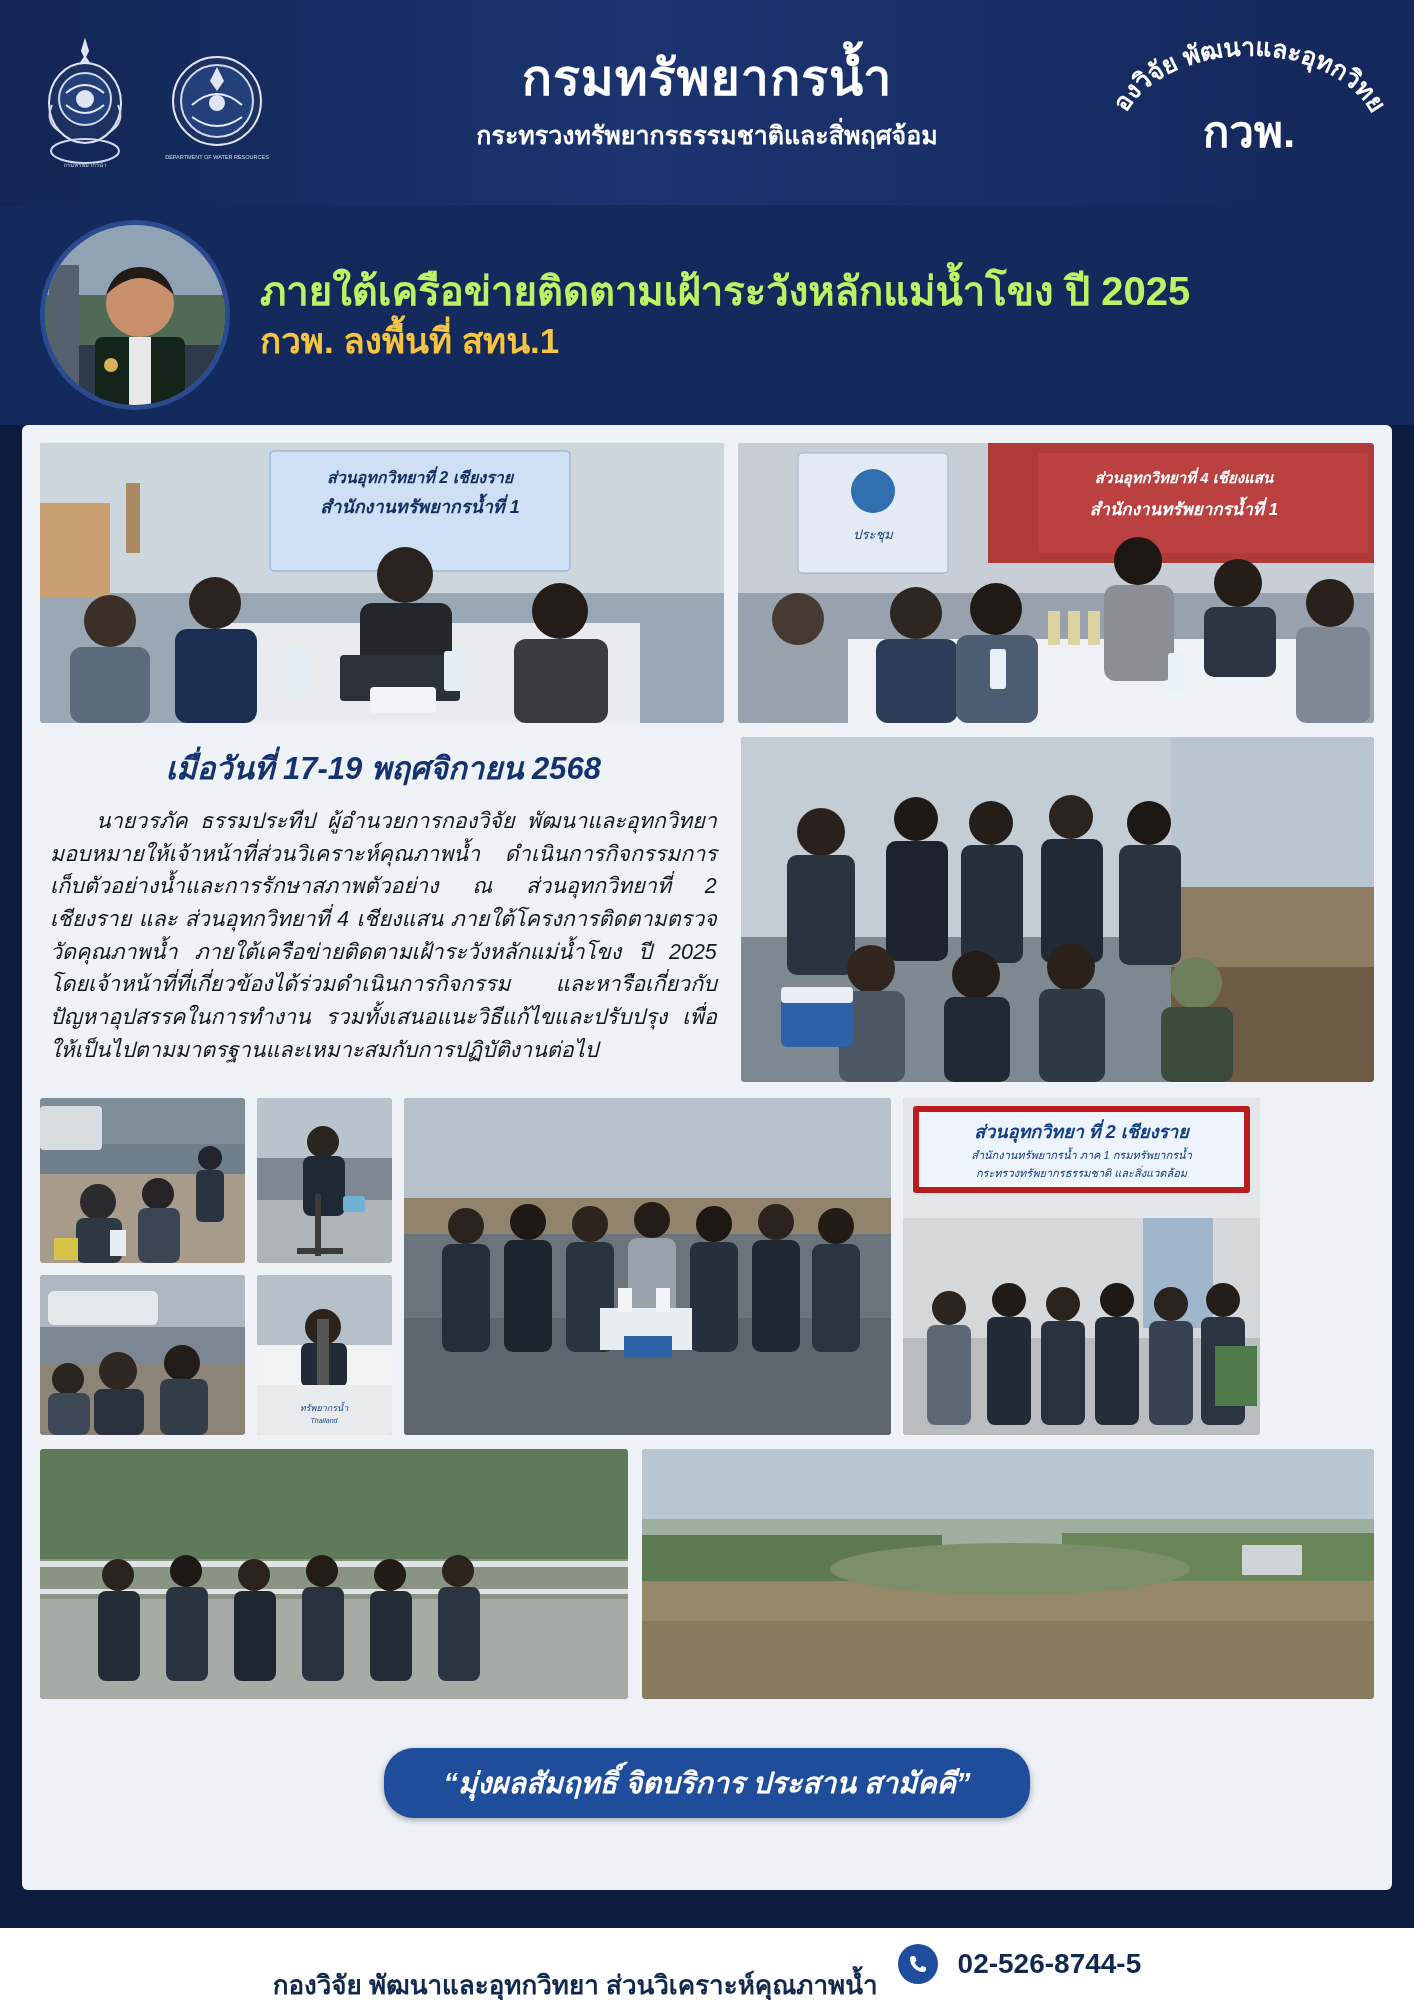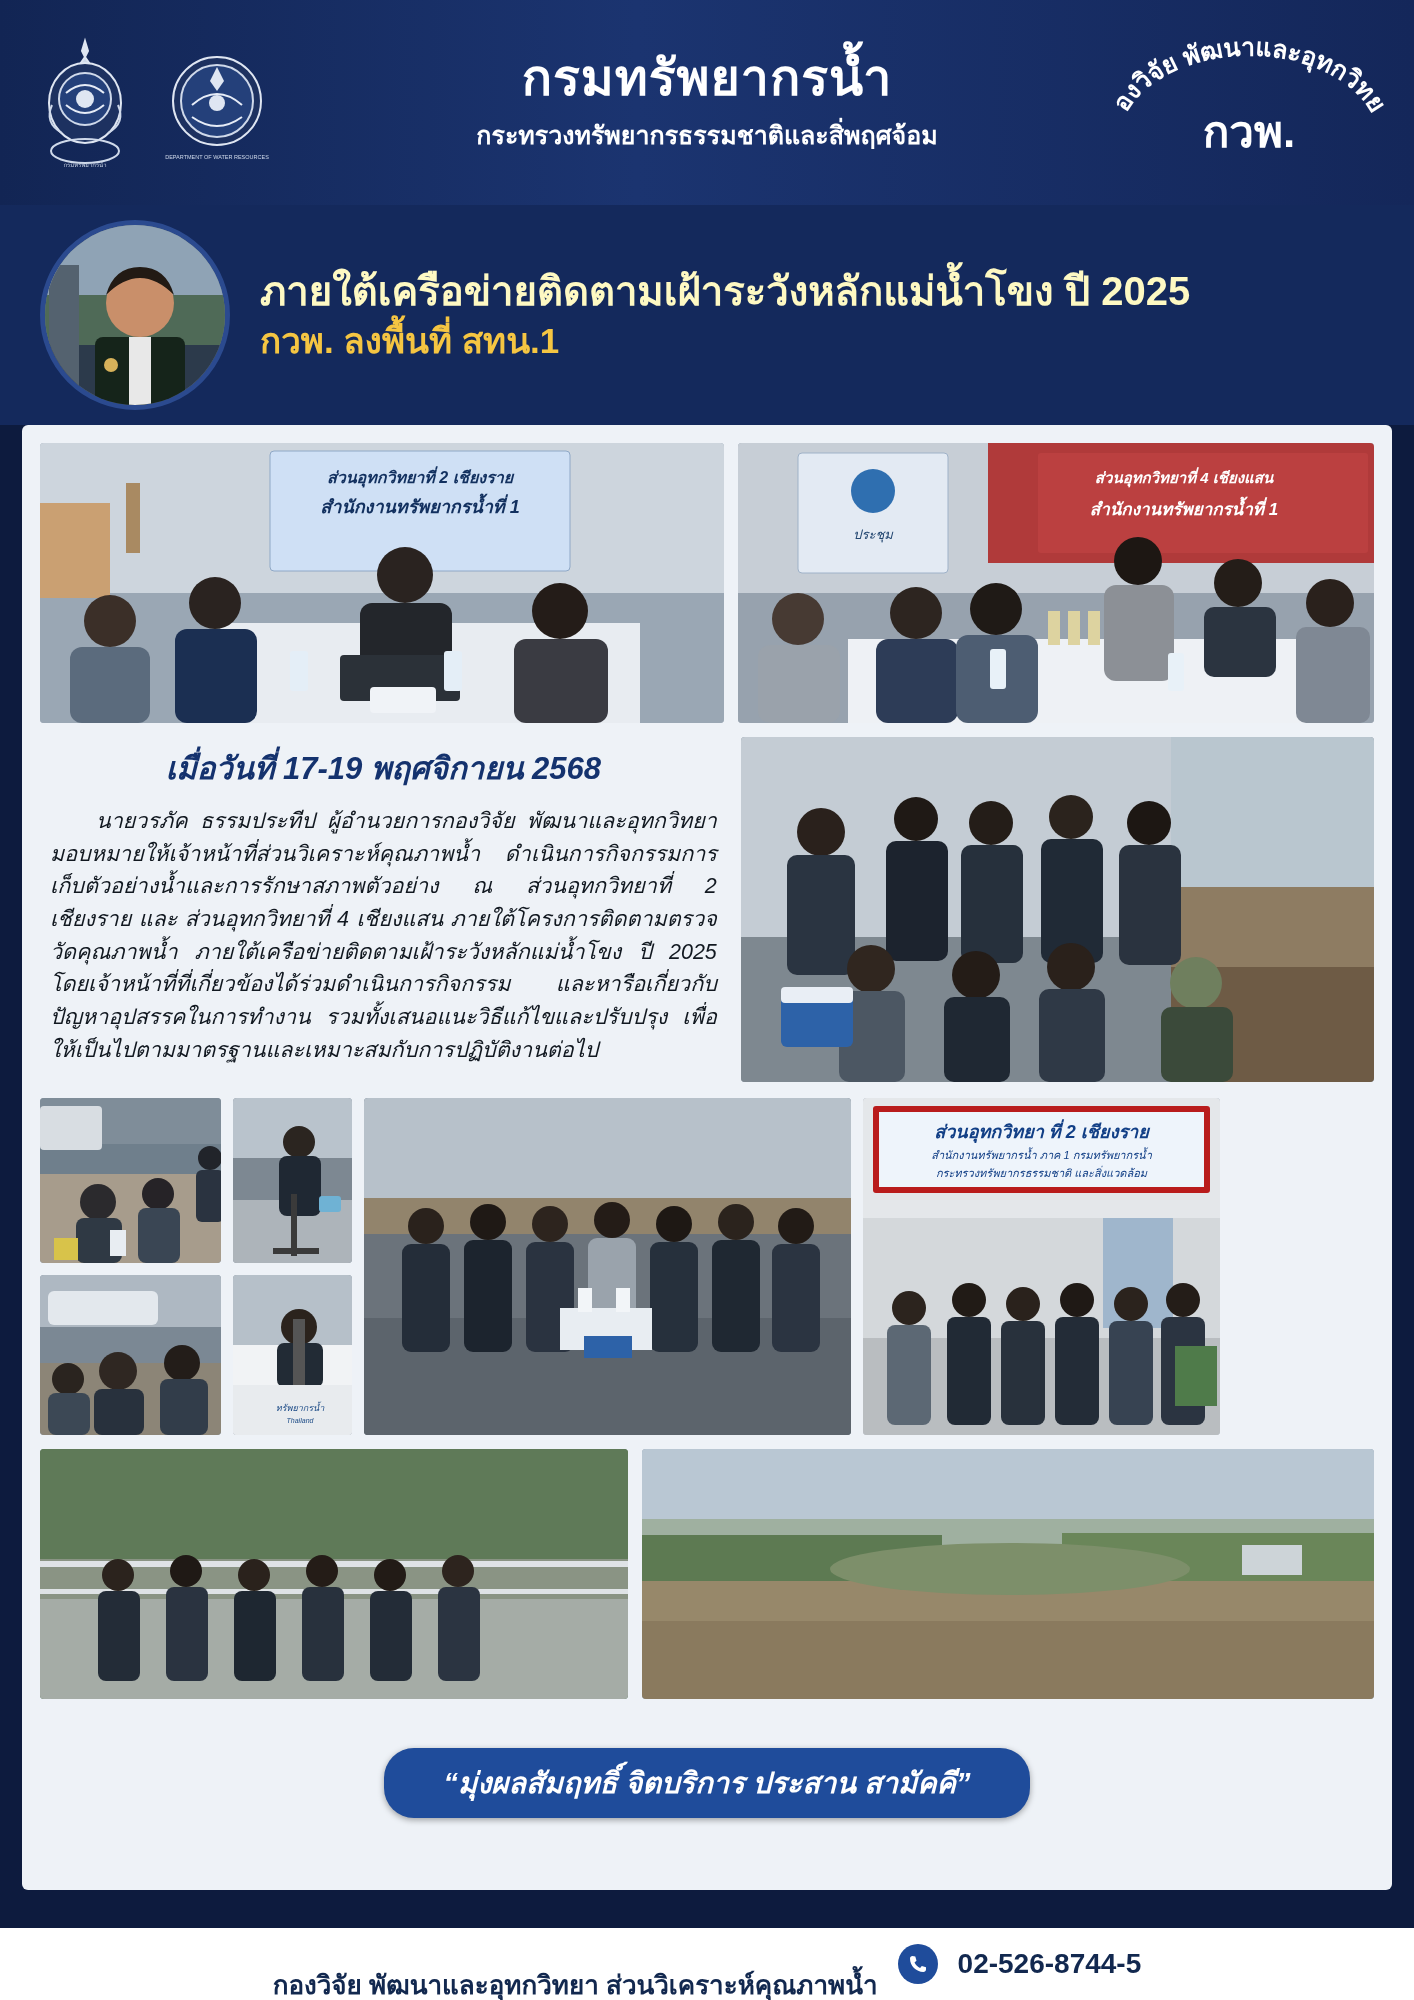--- a/index.html
+++ b/index.html
@@ -87,21 +87,21 @@
   }
   .avatar-photo { position: absolute; inset: 0; }
   .title-texts { padding-left: 30px; }
   .title-line1 {
     color: #f5c542;
     font-size: 40px;
     font-weight: bold;
     line-height: 1.3;
   }
   .title-line2 {
-    color: #fef9c3;
+    color: #bef264;
     font-size: 40px;
     font-weight: bold;
     line-height: 1.3;
   }
   .title-line3 {
     color: #f5c542;
     font-size: 35px;
     font-weight: bold;
     line-height: 1.35;
   }
@@ -138,21 +138,21 @@
     color: #111820;
     font-size: 21.5px;
     line-height: 1.52;
     text-align: justify;
     text-indent: 46px;
   }
   .grouppic { width: 640px; height: 345px; }
 
   
   .row-grid { display: flex; gap: 12px; margin-top: 16px; }
-  .left-stack { display: flex; flex-direction: column; gap: 12px; width: 312px; }
+  .left-stack { display: flex; flex-direction: column; gap: 12px; width: 352px; }
   .left-row { display: flex; gap: 12px; }
   .p-a { width: 205px; height: 165px; }
   .p-b { width: 135px; height: 165px; }
   .p-c { width: 205px; height: 160px; }
   .p-d { width: 135px; height: 160px; }
   .p-field { width: 487px; height: 337px; }
   .p-office { width: 357px; height: 337px; }
 
   .office-sign {
     position: absolute;

